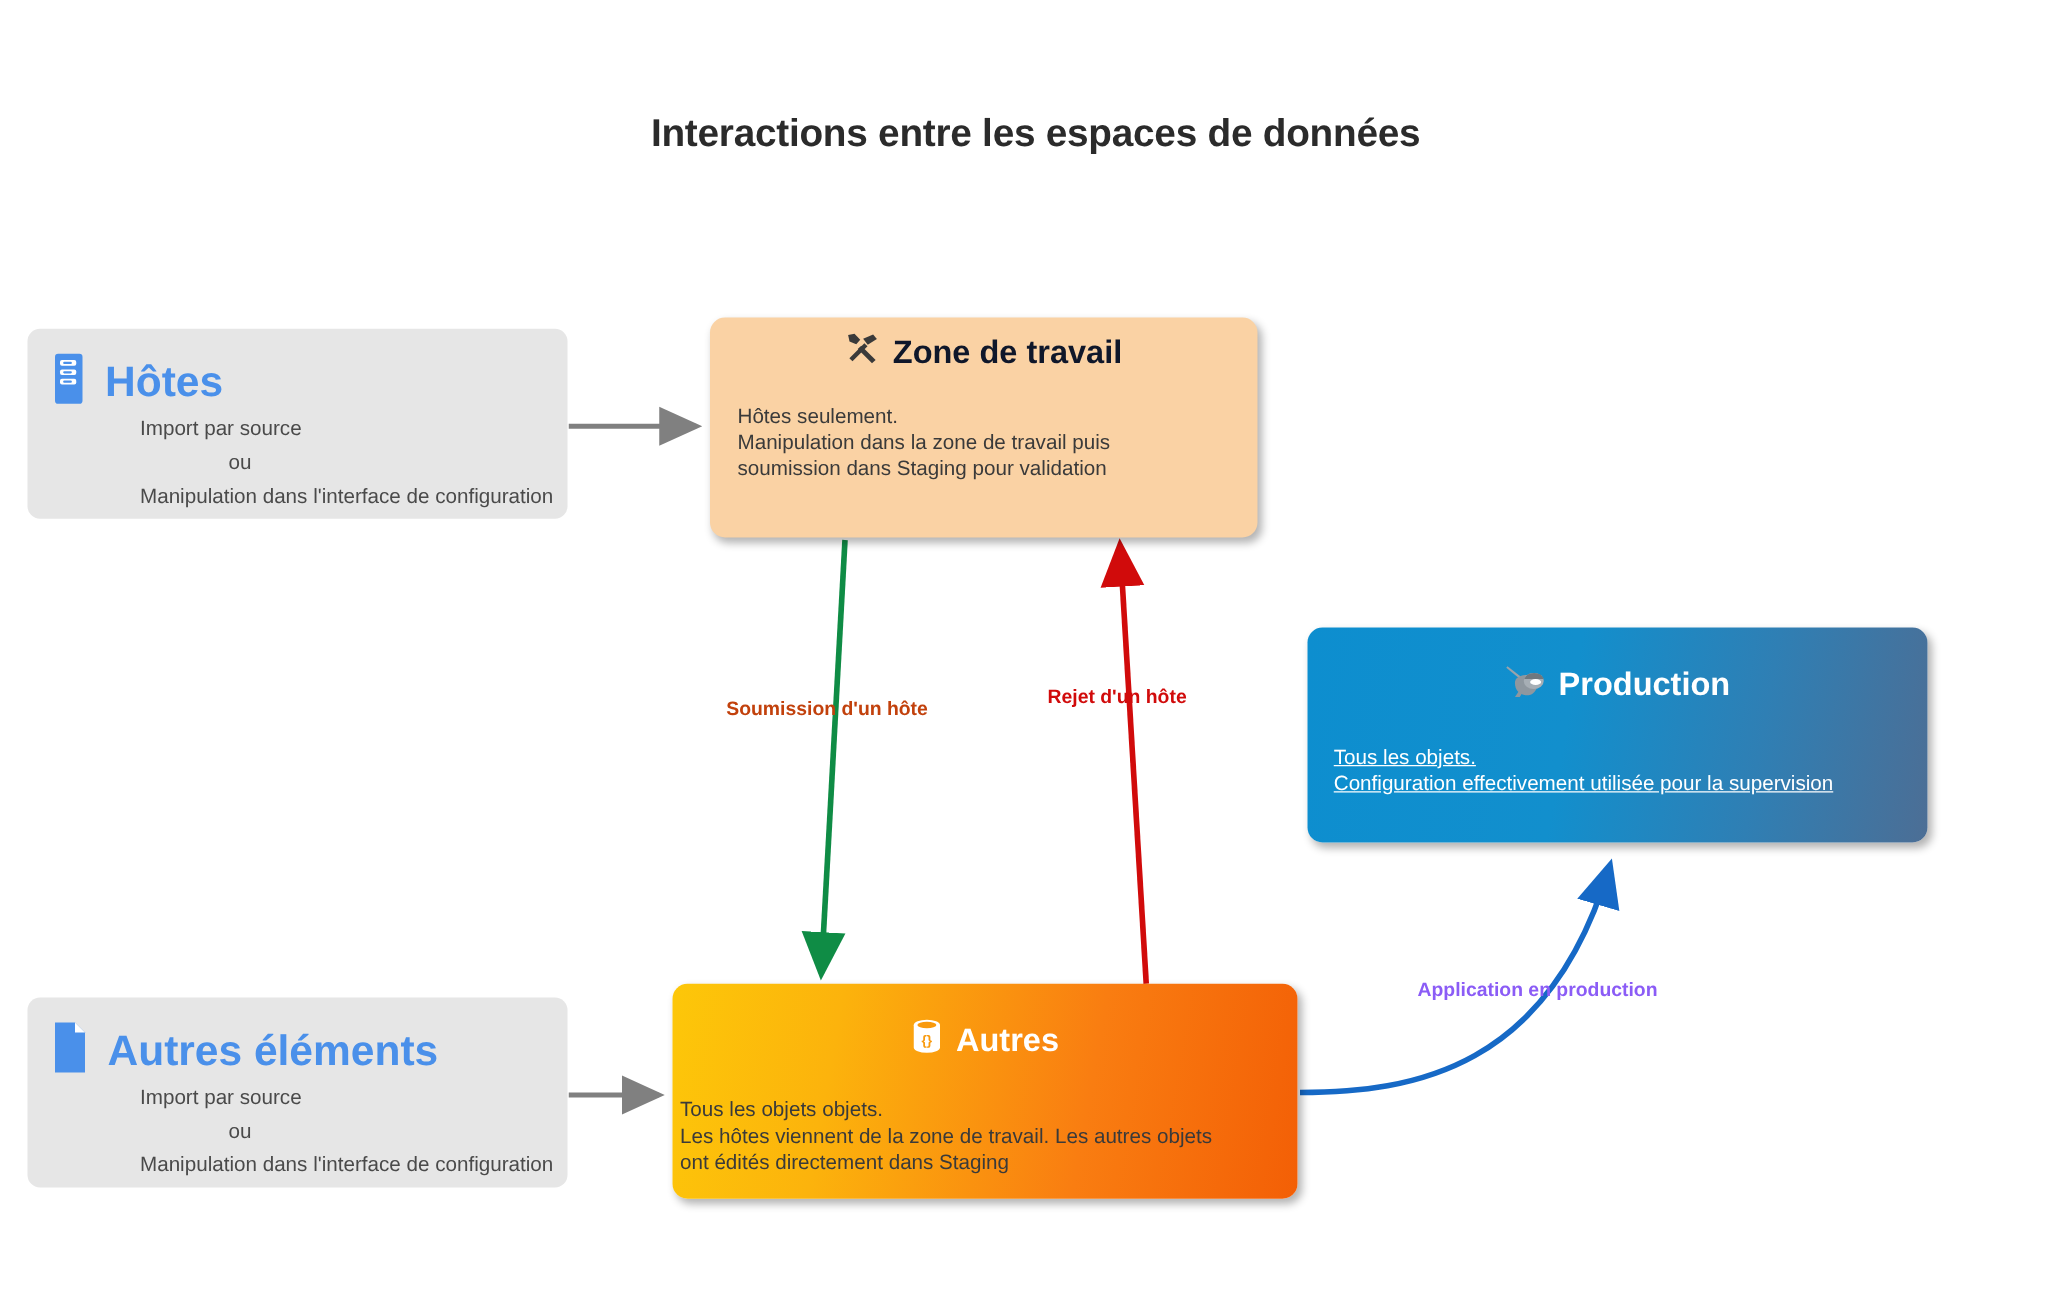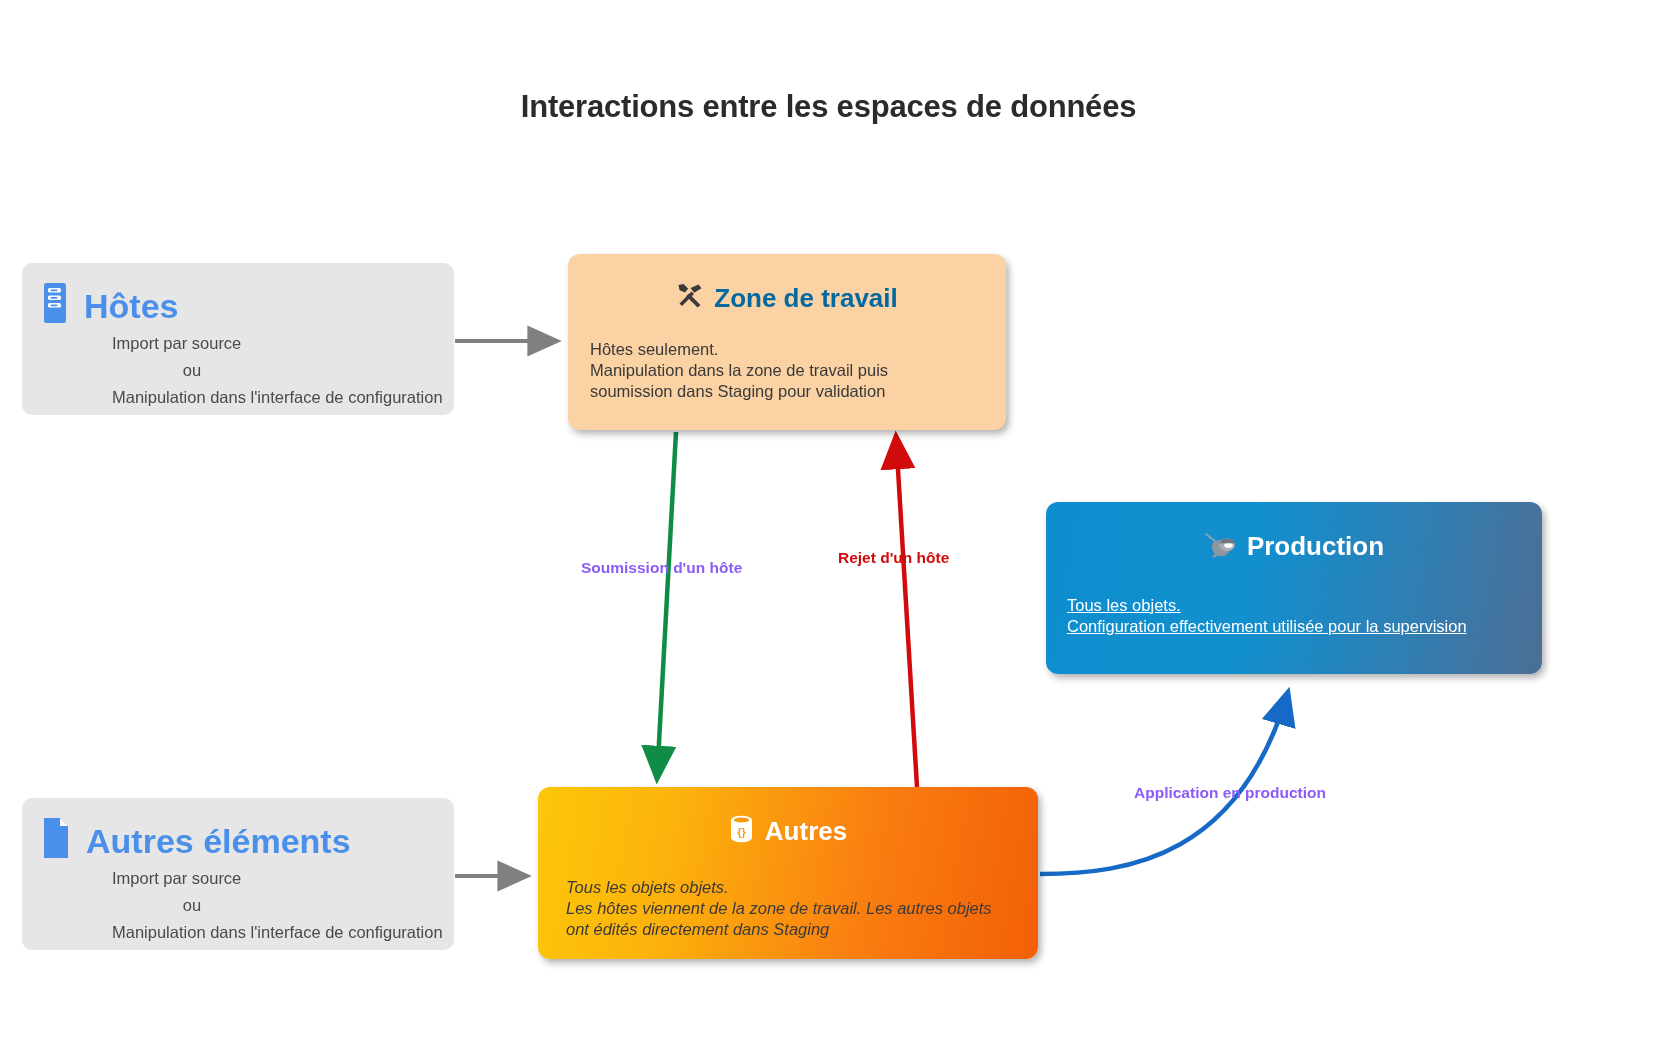--- a/index.html
+++ b/index.html
@@ -95,42 +95,42 @@
     white-space: pre-line;
   }
 
   #card-workspace {
     left: 568px;
     top: 254px;
     width: 438px;
     height: 176px;
     background: #fad2a4;
   }
-  #card-workspace .space-title { color: #0369a1; padding-top: 29px; }
+  #card-workspace .space-title { color: #0f172a; padding-top: 12px; }
   #card-workspace .space-body  { color: #3a3a3a; padding: 27px 0 0 22px; }
 
   #card-production {
     left: 1046px;
     top: 502px;
     width: 496px;
     height: 172px;
     background: linear-gradient(100deg, #0d8ecf 0%, #128fcd 42%, #2f7fb4 72%, #4c6e95 100%);
   }
   #card-production .space-title { color: #ffffff; padding-top: 28px; }
   #card-production .space-body  { color: #ffffff; padding: 33px 0 0 21px; text-decoration: underline; }
 
   #card-staging {
     left: 538px;
     top: 787px;
     width: 500px;
     height: 172px;
     background: linear-gradient(100deg, #fdc709 0%, #fcb30c 26%, #f97d11 66%, #f35f06 100%);
   }
   #card-staging .space-title { color: #ffffff; padding-top: 28px; }
-  #card-staging .space-body  { color: #3a3a3a; padding: 30px 0 0 28px; font-style: italic; }
+  #card-staging .space-body  { color: #3a3a3a; padding: 30px 0 0 6px; }
 
   
   .icon-host {
     width: 30px;
     height: 44px;
     position: relative;
   }
   .icon-doc {
     width: 32px;
     height: 44px;
@@ -143,21 +143,21 @@
   }
   .glyph-tools { color: #3a3a3a; }
 
   
   .edge-label {
     position: absolute;
     font-size: 15.5px;
     font-weight: bold;
     white-space: nowrap;
   }
-  #label-submit    { left: 581px;  top: 559px; color: #8b5cf6; }
+  #label-submit    { left: 581px;  top: 559px; color: #c2410c; }
   #label-reject    { left: 838px;  top: 549px; color: #d10b0b; }
   #label-apply     { left: 1134px; top: 784px; color: #8b5cf6; }
 
   svg#edges {
     position: absolute;
     left: 0; top: 0;
     width: 1657px;
     height: 1041px;
     pointer-events: none;
   }

